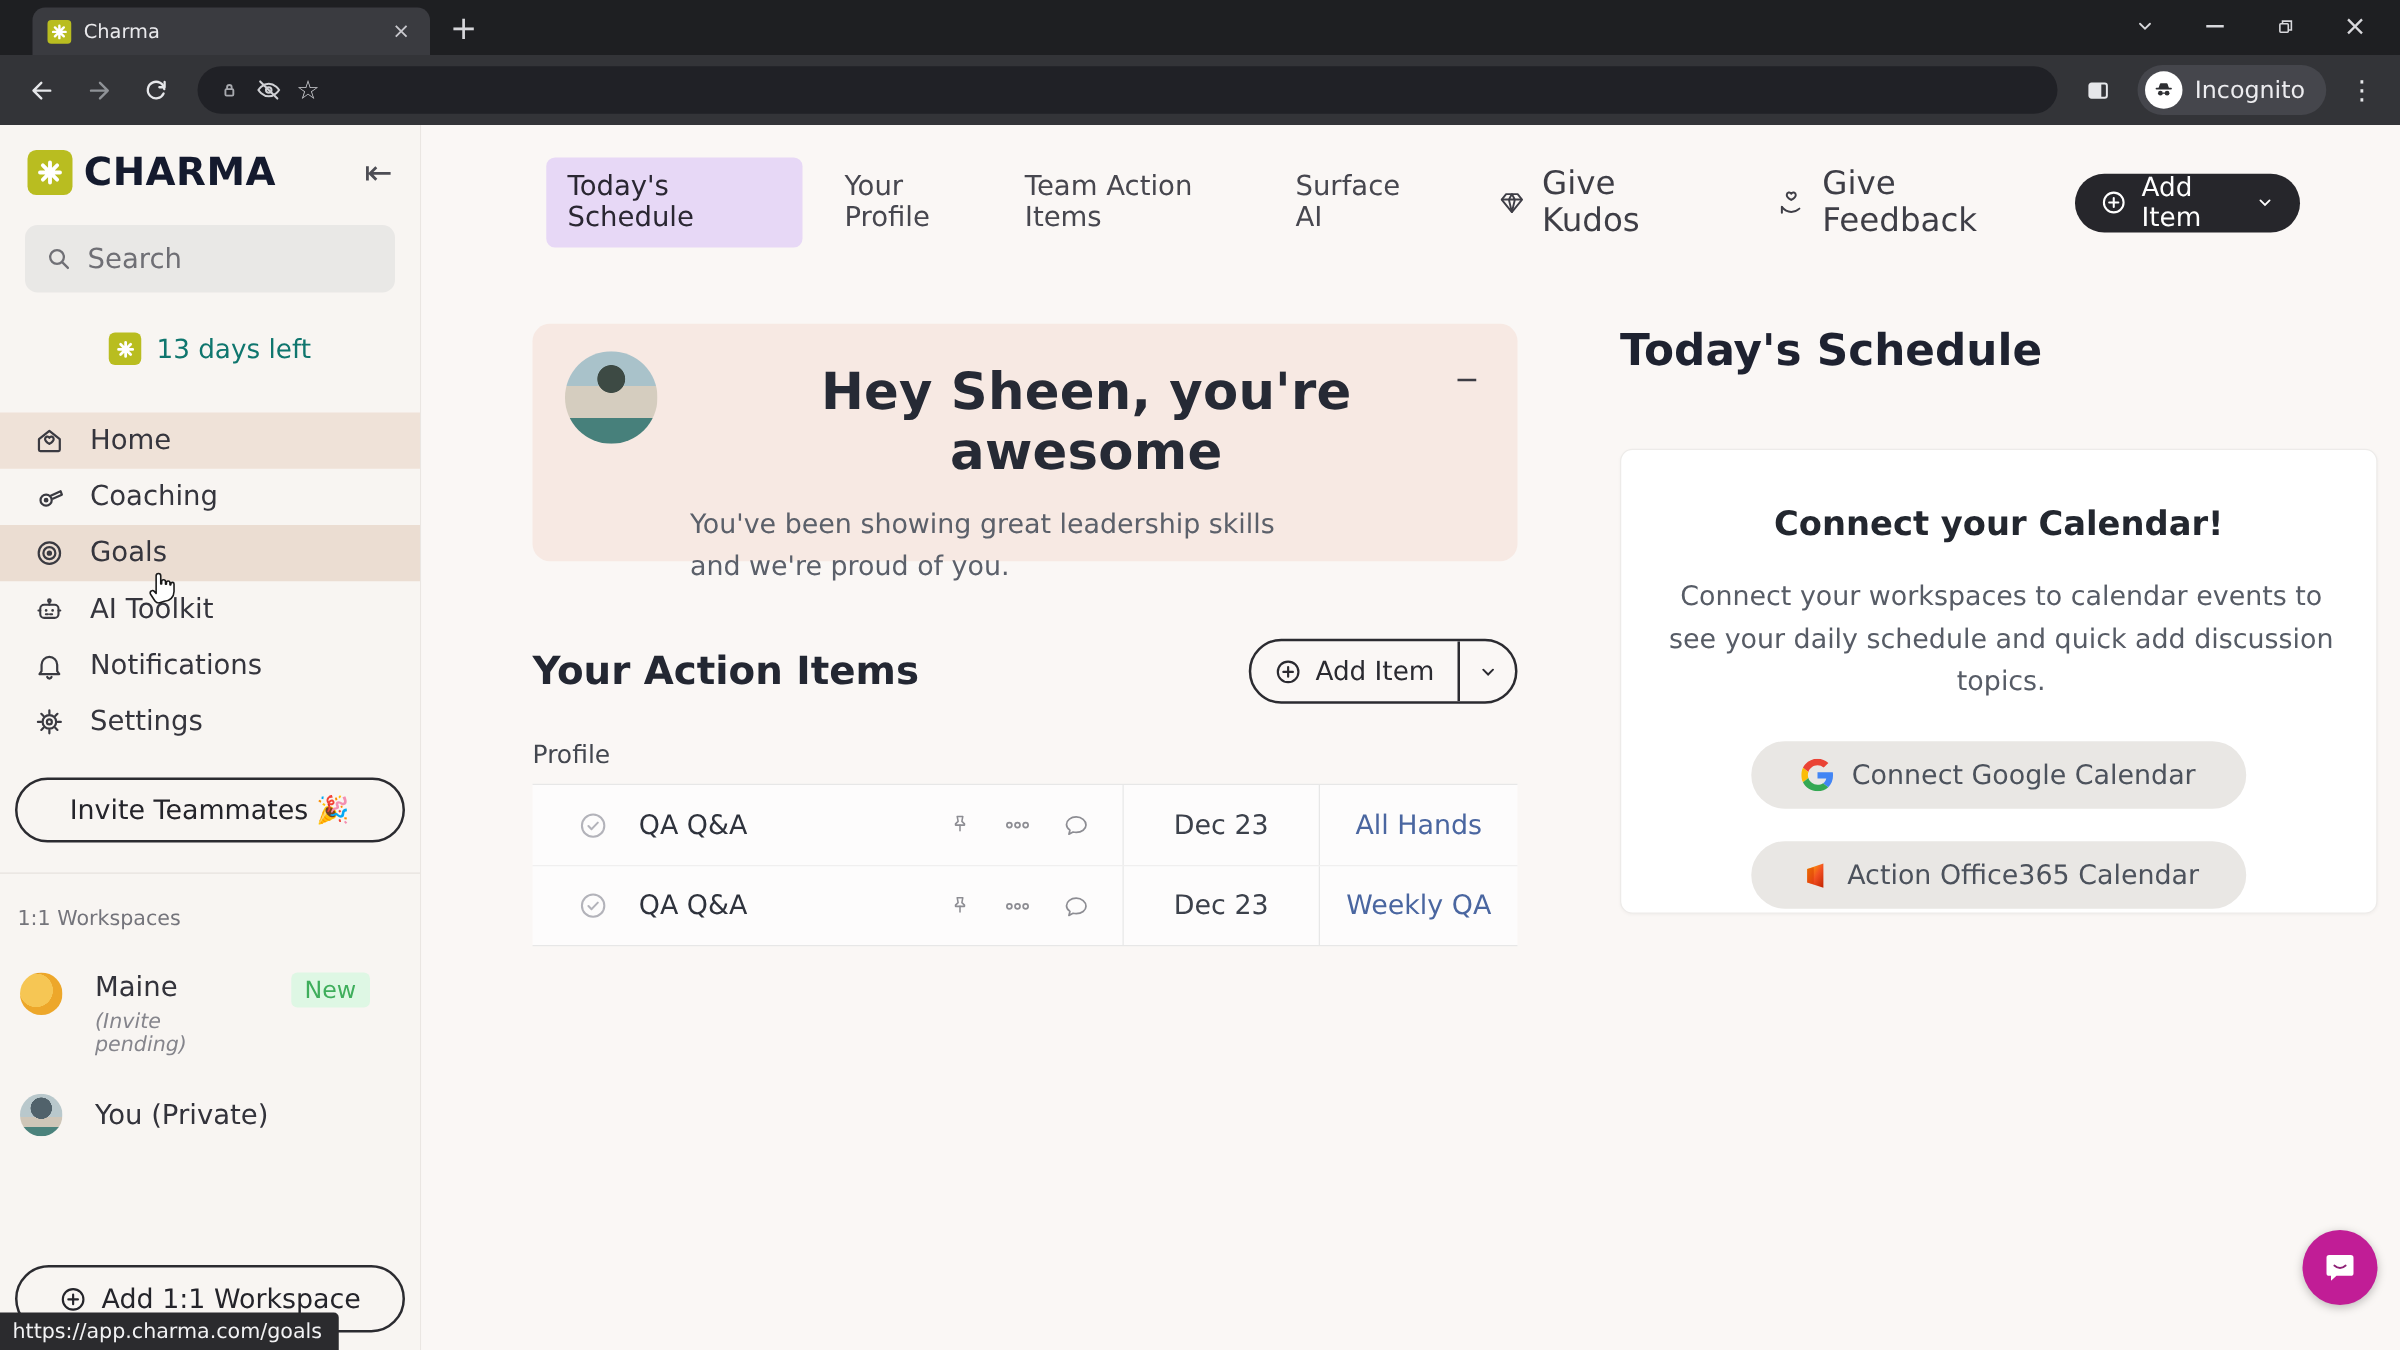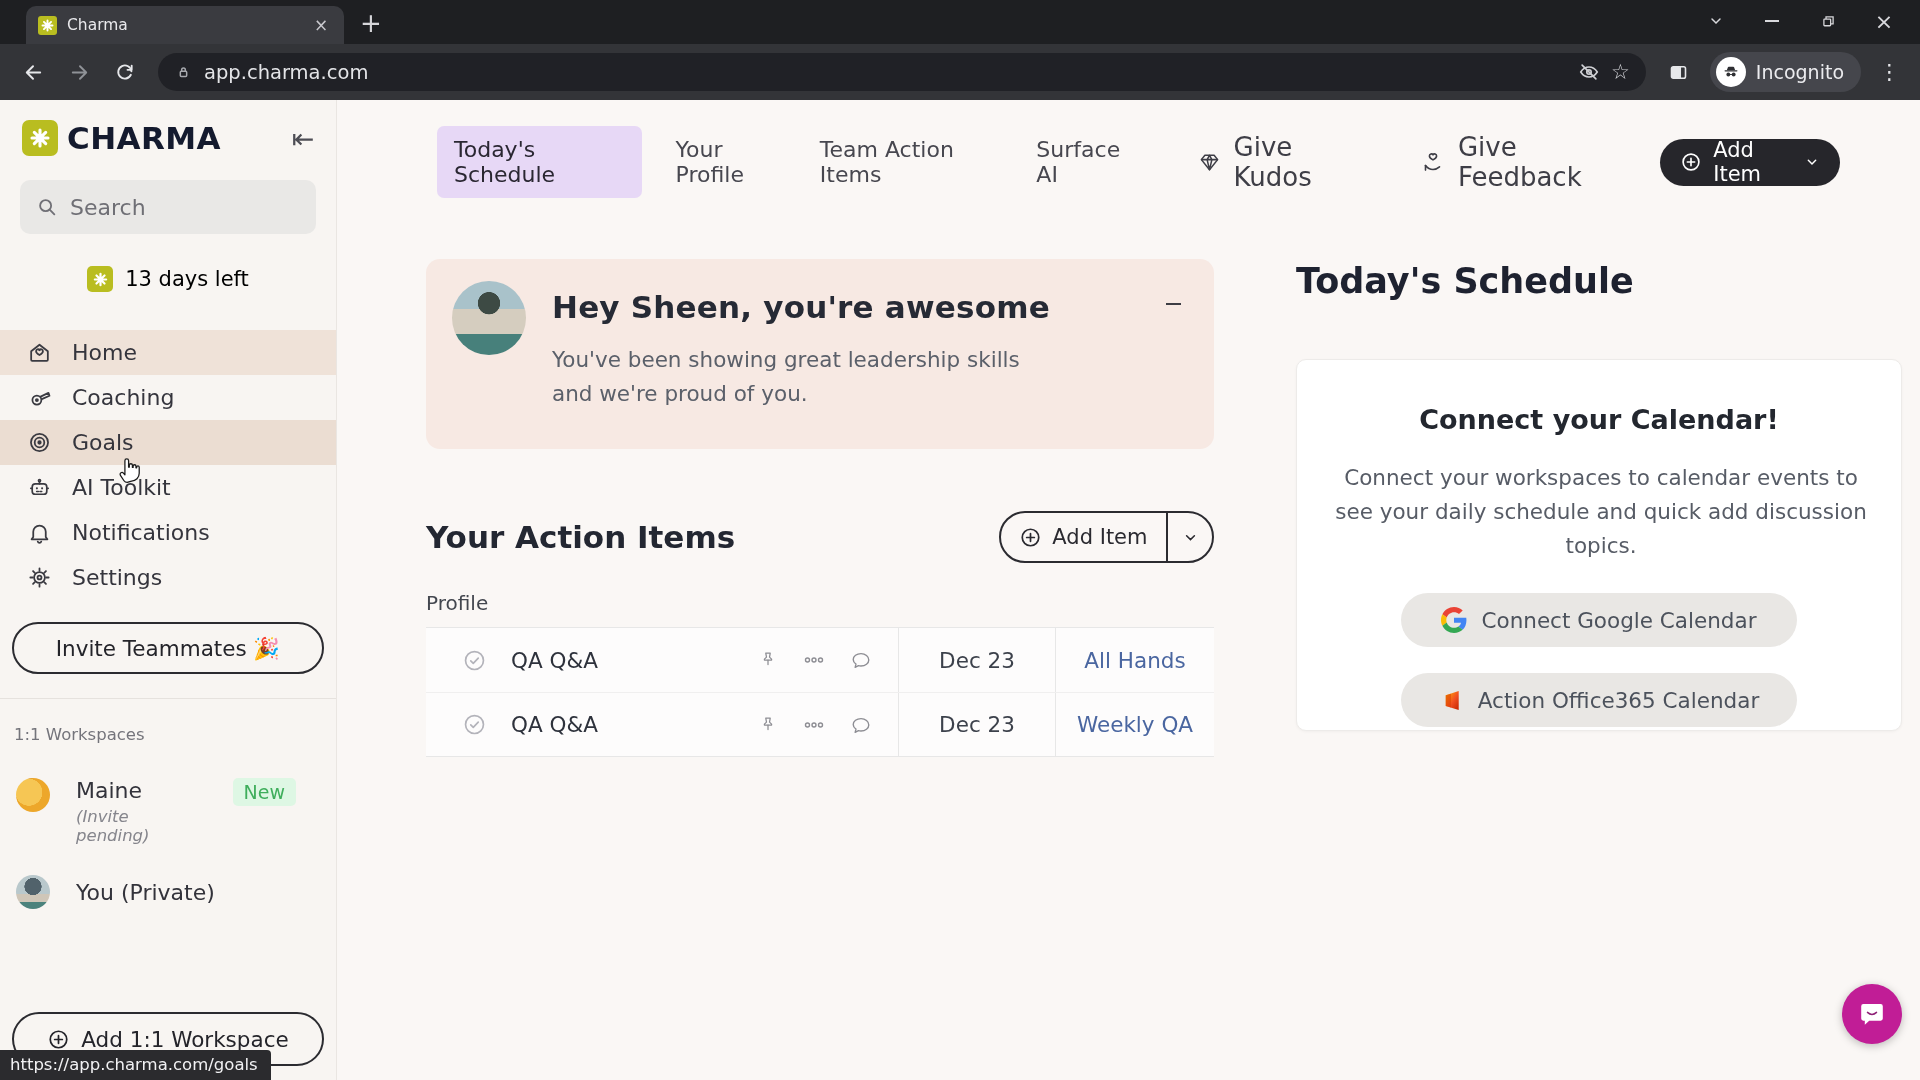--- a/index.html
+++ b/index.html
@@ -39,21 +39,21 @@
   
   .sidebar { width:337px; background:#f8f5f2; border-right:1px solid #eae6e2; position:relative; flex:none; }
   .logo-row { display:flex; align-items:center; padding:20px 22px 0 22px; }
   .logo-mark { width:36px; height:36px; background:#b9bd20; border-radius:7px; display:grid; place-items:center; }
   .logo-text { font-size:31px; font-weight:800; color:#141a2e; margin-left:9px; letter-spacing:.4px; flex:1; }
   .collapse { color:#4d4d54; font-size:27px; line-height:1; }
   .search-box { margin:24px 20px 0; height:54px; background:#e9e8e6; border-radius:10px; display:flex; align-items:center; padding:0 16px; gap:12px; color:#6f6f75; }
   .search-box input { background:transparent; border:none; outline:none; font-size:22px; color:#3a3a40; width:100%;
                       font-family:"DejaVu Sans","Liberation Sans",sans-serif; }
   .search-box input::placeholder { color:#6f6f75; }
-  .trial { display:flex; align-items:center; justify-content:center; gap:12px; margin-top:32px; font-size:21px; color:#000000; }
+  .trial { display:flex; align-items:center; justify-content:center; gap:12px; margin-top:32px; font-size:21px; color:#0f766e; }
   .trial-mark { width:26px; height:26px; background:#b9bd20; border-radius:5px; display:grid; place-items:center; }
   .nav { margin-top:38px; }
   .nav-item { height:45px; display:flex; align-items:center; gap:20px; padding-left:26px; font-size:22px; color:#35353d; cursor:pointer; }
   .nav-item .ic { width:26px; height:26px; color:#3a3a41; display:grid; place-items:center; }
   .nav-item.active { background:#efe2d8; }
   .nav-item.hovered { background:#ebddd2; }
   .invite { margin:22px 12px 0; height:52px; border:2.5px solid #2b2b30; border-radius:28px; display:flex;
             align-items:center; justify-content:center; font-size:21.5px; color:#24242a; background:transparent; }
   .sb-div { margin-top:24px; border-top:1px solid #e6e2de; }
   .ws-label { margin:26px 0 0 14px; font-size:16.5px; color:#74747b; }
@@ -86,21 +86,21 @@
 
   .content { display:flex; margin-top:61px; padding-left:89px; }
   .col-left { width:788px; flex:none; }
   .col-right { width:606px; flex:none; margin-left:82px; }
 
   .greet-card { height:190px; border-radius:14px; background:#f7e9e3; position:relative; padding:30px 28px 0 126px; }
   .greet-avatar { position:absolute; left:26px; top:22px; width:74px; height:74px; border-radius:50%;
       background:
         radial-gradient(circle at 50% 30%, #3d4a44 0 17%, rgba(0,0,0,0) 18%),
         linear-gradient(#a9c2ca 0 38%, #d5cdbf 38% 72%, #47807b 72%); }
-  .greet-title { font-size:31px; font-weight:600; color:#262a35; letter-spacing:.2px; }
+  .greet-title { font-size:41px; font-weight:600; color:#262a35; letter-spacing:.2px;text-align:center; }
   .greet-min { position:absolute; right:30px; top:34px; width:22px; height:22px; display:grid; place-items:center; }
   .greet-min span { width:15px; height:2.5px; background:#3d3d44; display:block; }
   .greet-body { margin-top:18px; width:482px; font-size:21.5px; line-height:34px; color:#5b606a; }
 
   .ai-head { margin-top:62px; display:flex; align-items:center; justify-content:space-between; }
   .ai-title { font-size:31px; font-weight:600; color:#232732; }
   .split-btn { border:2.5px solid #2b2b30; border-radius:28px; height:52px; display:flex; align-items:stretch; overflow:hidden; }
   .split-main { display:flex; gap:10px; align-items:center; padding:0 18px; font-size:21px; color:#2a2a30; }
   .split-div { width:2.5px; background:#2b2b30; }
   .split-caret { width:44px; display:grid; place-items:center; color:#2a2a30; }
@@ -179,21 +179,20 @@
           <path d="M19.3 5v4.6h-4.6" stroke-linejoin="round"></path>
         </svg>
     </span>
     <div class="omnibox">
       <span class="omni-ic" style="color:#a7a9ae;">
         <svg width="19" height="19" viewBox="0 0 24 24" fill="none" stroke="currentColor" stroke-width="1.9">
             <rect x="8" y="10.5" width="8" height="6.5" rx="1.2"></rect>
             <path d="M9.7 10.5V8.6a2.3 2.3 0 0 1 4.6 0v1.9"></path>
           </svg>
       </span>
-      <span class="url">app.charma.com</span>
       <span class="omni-ic">
         <svg width="22" height="22" viewBox="0 0 24 24" fill="none" stroke="currentColor" stroke-width="1.8" stroke-linecap="round">
             <path d="M3 12s3.5-5.5 9-5.5S21 12 21 12s-3.5 5.5-9 5.5S3 12 3 12Z"></path>
             <circle cx="12" cy="12" r="2.4"></circle>
             <path d="M4.5 4.5l15 15"></path>
           </svg>
       </span>
       <span class="bookmark">☆</span>
     </div>
     <span class="navbtn">

